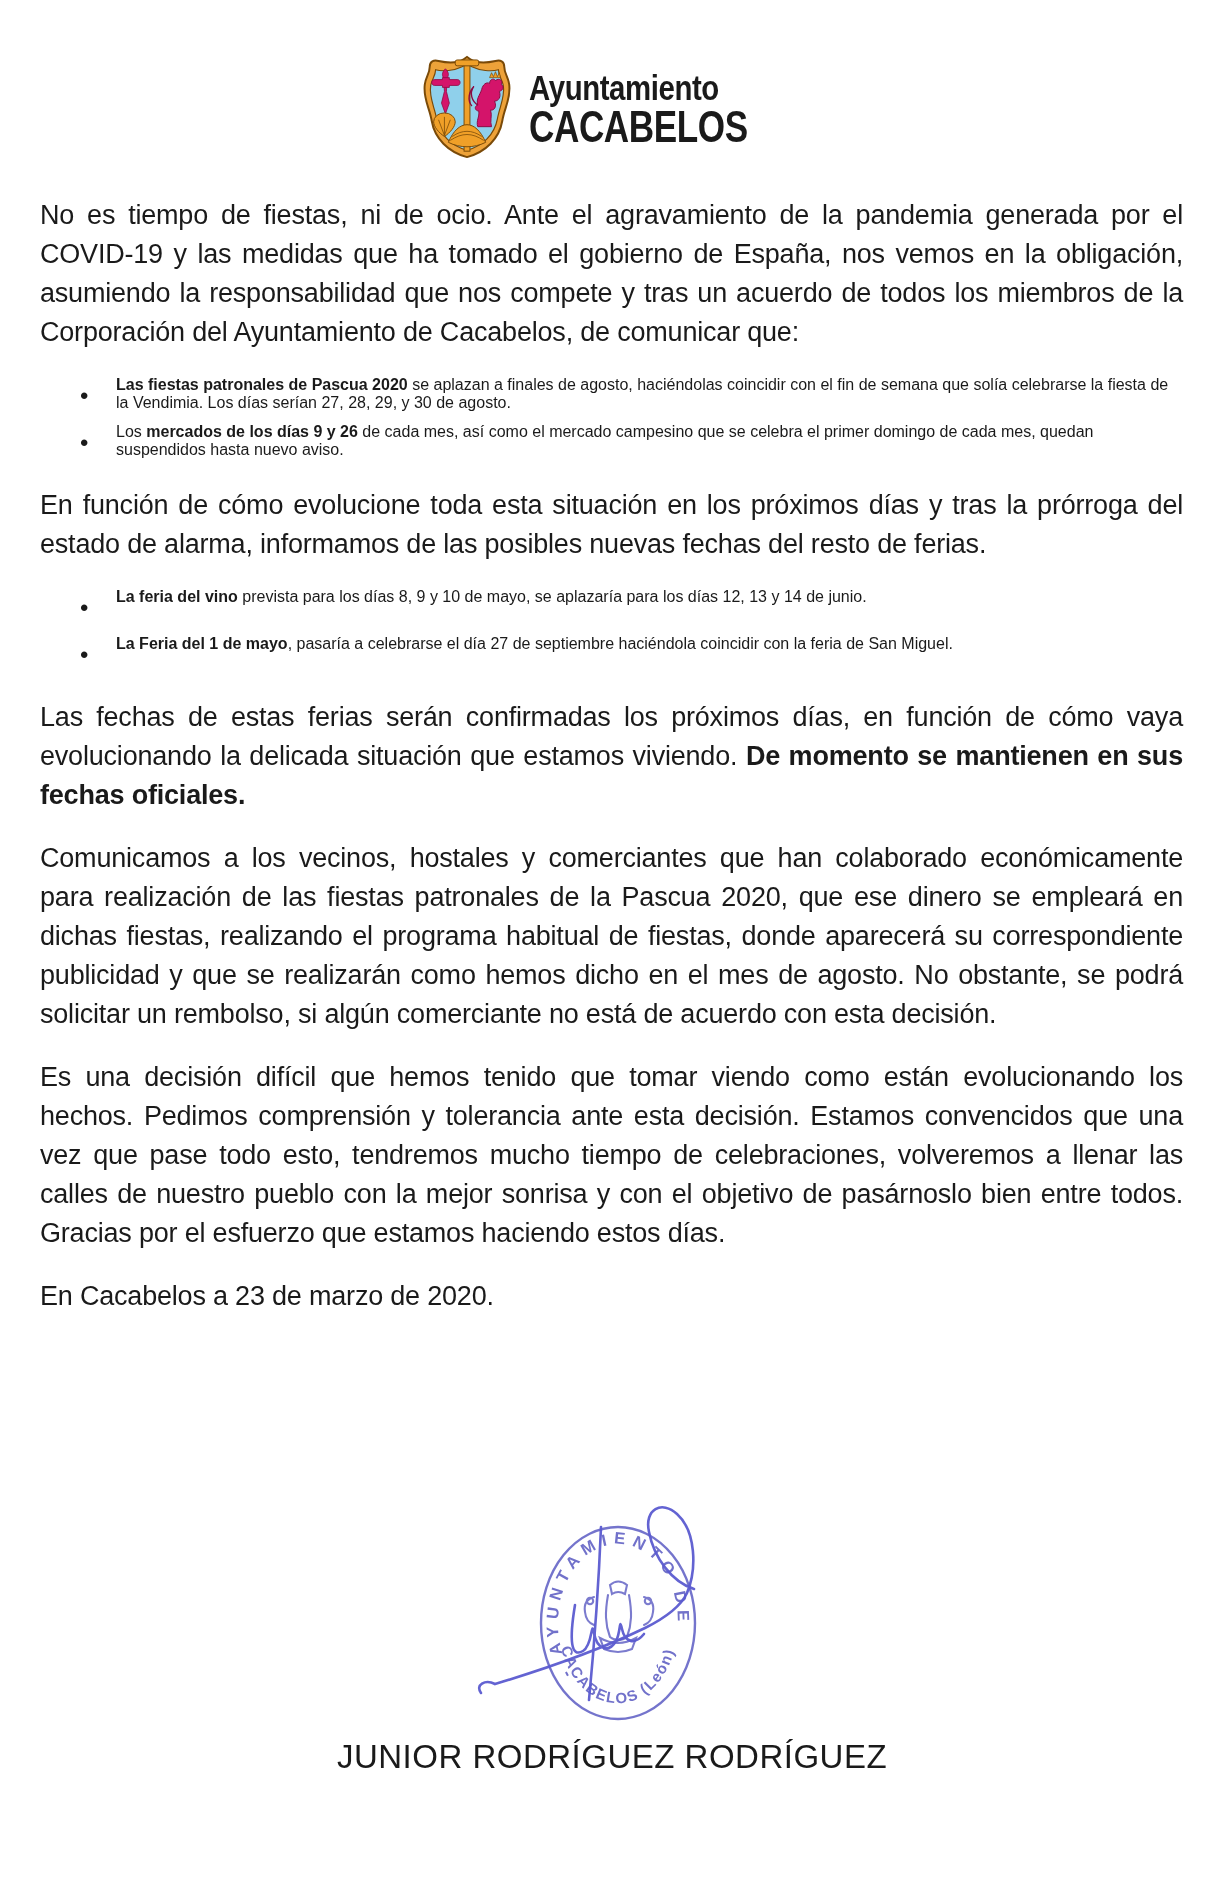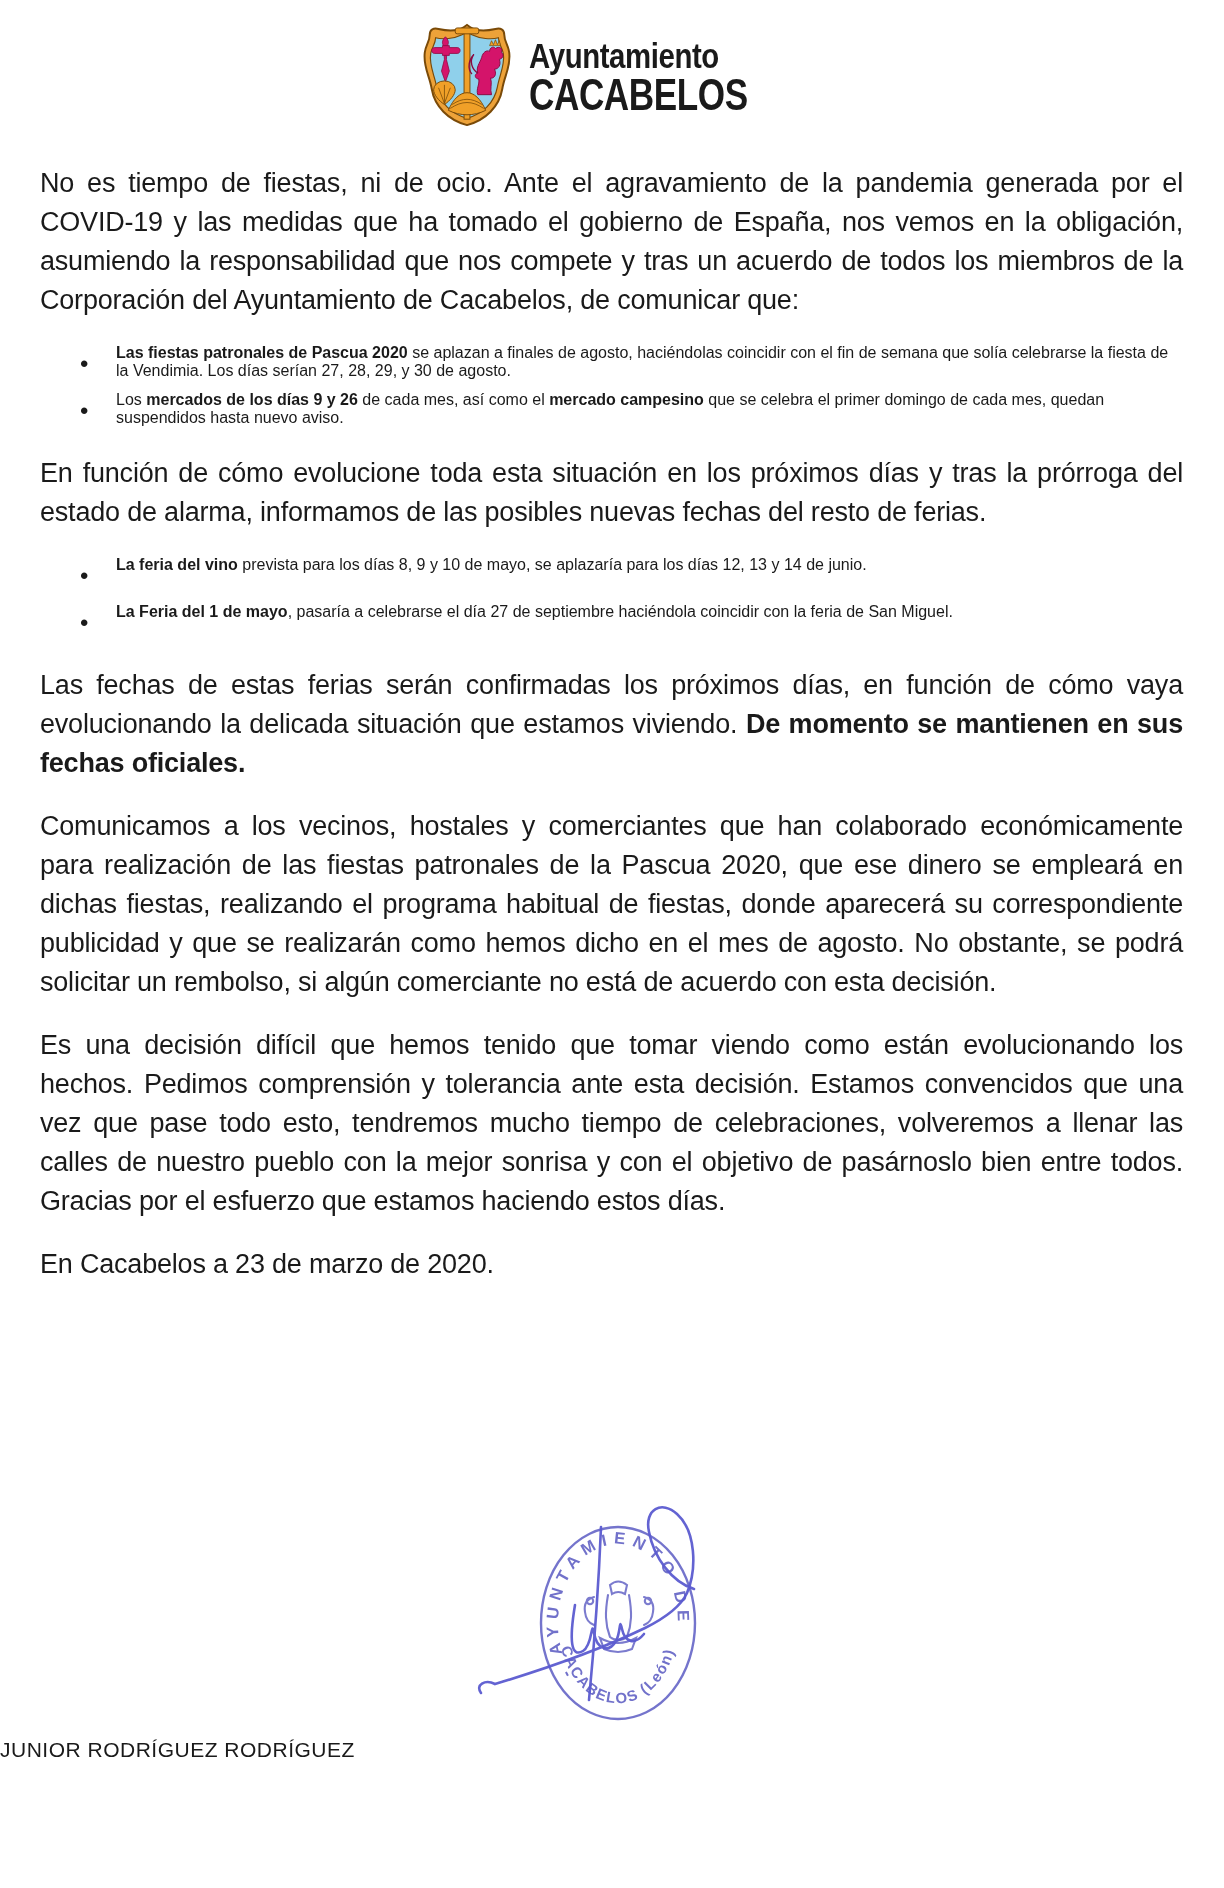--- a/index.html
+++ b/index.html
@@ -8,21 +8,21 @@
     width:1224px;height:1888px;
     margin:0 auto;
     background:#ffffff;
     font-family:"Liberation Sans",sans-serif;
     color:#1a1a1a;
     overflow:hidden;
   }
   
   .logo{
     display:flex;justify-content:center;align-items:center;
-    gap:10px;padding-top:22px;
+    gap:10px;padding-top:54px;
   }
   .logo svg{width:104px;height:110px;display:block;}
   .logo-text{display:flex;flex-direction:column;justify-content:center;}
   .logo-line1{
     font-weight:700;font-size:35px;line-height:36px;letter-spacing:-0.5px;
     transform:scaleX(.84);transform-origin:left center;white-space:nowrap;
   }
   .logo-line2{
     font-weight:700;font-size:45px;line-height:42px;letter-spacing:-0.5px;
     transform:scaleX(.78);transform-origin:left center;white-space:nowrap;
@@ -54,21 +54,22 @@
   }
   .li-text{flex:1;}
   .dateline{text-align:left;}
   
   .stamp-svg{
     position:absolute;left:415px;top:1485px;
     width:330px;height:270px;
   }
   .signer-name{
     position:absolute;left:0;right:0;top:1738px;
-    font-size:21px;letter-spacing:0.5px;
+    text-align:center;
+    font-size:33px;letter-spacing:0.5px;
   }
   .signer-role{
     position:absolute;left:0;right:0;top:1815px;
     text-align:center;
     font-size:20px;letter-spacing:0.3px;
   }
   .stamp-text{
     font-family:"Liberation Sans",sans-serif;
     font-weight:700;
   }
@@ -118,21 +119,21 @@
 
   <p class="body-text first"><span>No es tiempo de fiestas, ni de ocio. Ante el agravamiento de la pandemia generada por el COVID-19 y las medidas que ha tomado el gobierno de España, nos vemos en la obligación, asumiendo la responsabilidad que nos compete y tras un acuerdo de todos los miembros de la Corporación del Ayuntamiento de Cacabelos, de comunicar que:</span></p>
 
   <ul class="body-list">
     <li>
       <span class="bullet">•</span>
       <span class="li-text"><span style="font-weight: 700;">Las fiestas patronales de Pascua 2020</span><span> se aplazan a finales de agosto, haciéndolas coincidir con el fin de semana que solía celebrarse la fiesta de la Vendimia. Los días serían 27, 28, 29, y 30 de agosto.</span></span>
     </li>
     <li>
       <span class="bullet">•</span>
-      <span class="li-text"><span>Los </span><span style="font-weight: 700;">mercados de los días 9 y 26</span><span> de cada mes, así como el </span><span style="font-weight: 700;">mercado campesino</span><span> que se celebra el primer domingo de cada mes, quedan suspendidos hasta nuevo aviso.</span></span>
+      <span class="li-text"><span>Los </span><span style="font-weight: 700;">mercados de los días 9 y 26</span><span> de cada mes, así como el </span><span style="font-weight: 400;">mercado campesino</span><span> que se celebra el primer domingo de cada mes, quedan suspendidos hasta nuevo aviso.</span></span>
     </li>
   </ul>
 
   <p class="body-text"><span>En función de cómo evolucione toda esta situación en los próximos días y tras la prórroga del estado de alarma, informamos de las posibles nuevas fechas del resto de ferias.</span></p>
 
   <ul class="body-list">
     <li>
       <span class="bullet">•</span>
       <span class="li-text"><span style="font-weight: 700;">La feria del vino</span><span> prevista para los días 8, 9 y 10 de mayo, se aplazaría para los días 12, 13 y 14 de junio.</span></span>
     </li>

